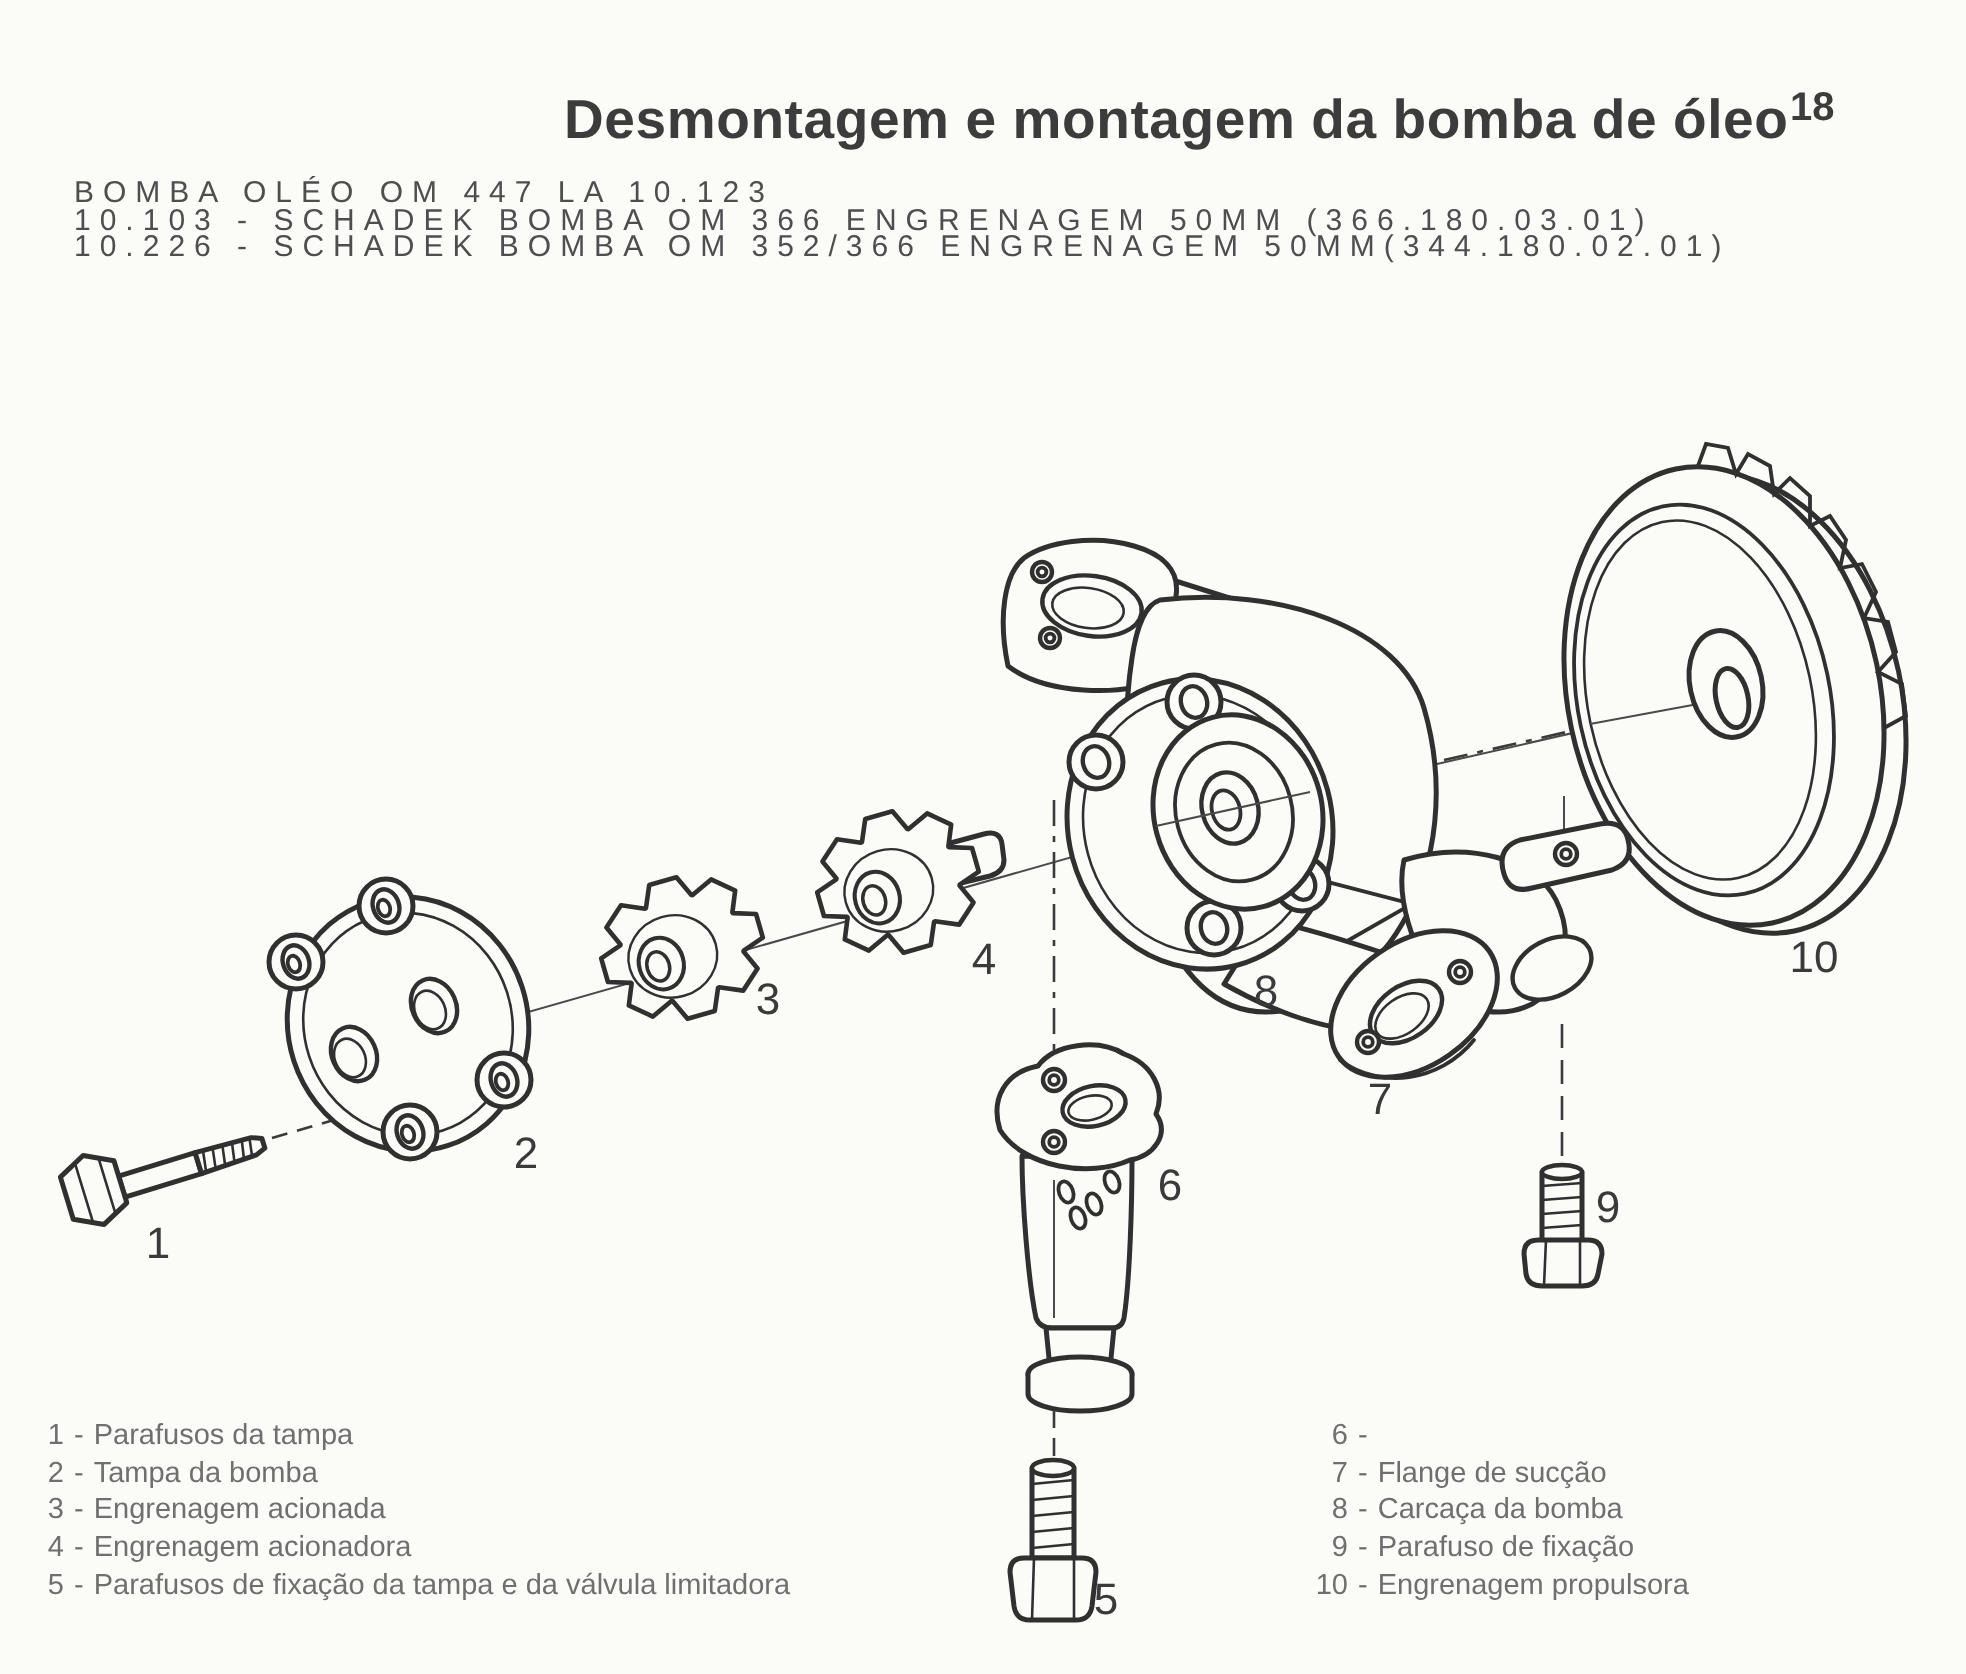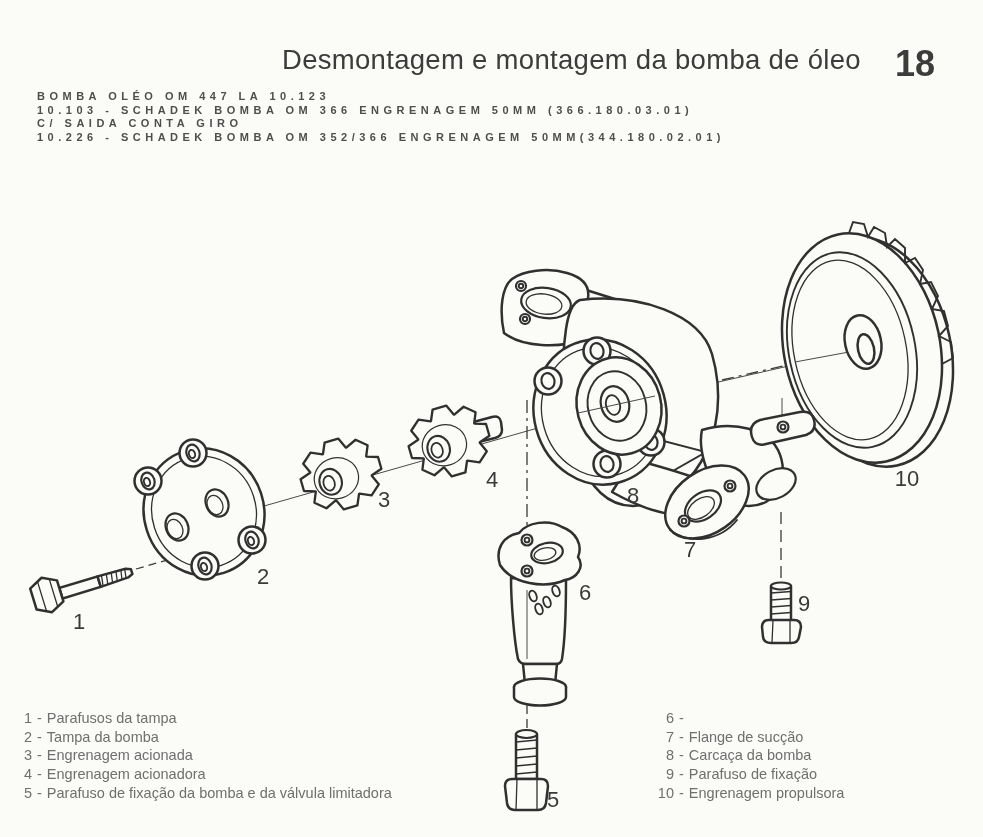--- a/index.html
+++ b/index.html
@@ -1,21 +1,21 @@
 <!DOCTYPE html>
 <html><head>
 <meta charset="utf-8">
 <style>
   html,body{margin:0;padding:0}
   body{width:983px;height:837px;position:relative;background:#fbfbf8;
        font-family:"Liberation Sans",sans-serif;overflow:hidden;color:#3c3c3c}
-  .page-title{position:absolute;left:282px;top:44px;font-size:27.5px;font-weight:normal;
+  .page-title{position:absolute;left:282px;top:44px;font-size:27.5px;font-weight:bold;
        color:#3c3c3c;letter-spacing:.3px;white-space:pre}
-  .page-number{position:absolute;left:895px;top:43px;font-size:36px;font-weight:bold;color:#3c3c3c}
-  .spec-lines{position:absolute;left:37px;top:90px;font-weight:bold;font-size:11px;
+  .page-number{position:absolute;left:895px;top:43px;font-size:20px;font-weight:bold;color:#3c3c3c}
+  .spec-lines{position:absolute;left:37px;top:90px;font-weight:normal;font-size:15px;
        letter-spacing:4.5px;color:#4e4e4e;line-height:13.6px}
   .spec-lines div{white-space:pre}
   .legend{position:absolute;top:709px;color:#6f6f6f;font-size:14.5px;line-height:18.7px}
   .legend-left{left:20px}
   .legend-right{left:650px}
   .legend-row{display:flex;white-space:pre}
   .legend-left .num{width:12px;text-align:right}
   .legend-right .num{width:24px;text-align:right}
   .sep{padding:0 5px}
   svg{position:absolute;left:0;top:0}
@@ -29,21 +29,20 @@
 </style>
 </head>
 <body>
 
 <div class="page-title">Desmontagem e montagem da bomba de óleo</div>
 <div class="page-number">18</div>
 
 <div class="spec-lines">
   <div>BOMBA OLÉO OM 447 LA 10.123</div>
   <div>10.103 - SCHADEK BOMBA OM 366 ENGRENAGEM 50MM (366.180.03.01)</div>
-  <div>C/ SAIDA CONTA GIRO</div>
   <div>10.226 - SCHADEK BOMBA OM 352/366 ENGRENAGEM 50MM(344.180.02.01)</div>
 </div>
 
 <svg width="983" height="837" viewBox="0 0 983 837">
 
   <g>
     <path class="axis" d="M222,518 L622,404 L850,352"></path>
     <path class="dash" d="M136,569 L198,551" stroke-dasharray="8 5"></path>
   </g>
 
@@ -205,21 +204,21 @@
     <text class="callout" x="804" y="611">9</text>
     <text class="callout" x="907" y="486">10</text>
   </g>
 </svg>
 
 <div class="legend legend-left">
   <div class="legend-row"><span class="num">1</span><span class="sep">-</span><span>Parafusos da tampa</span></div>
   <div class="legend-row"><span class="num">2</span><span class="sep">-</span><span>Tampa da bomba</span></div>
   <div class="legend-row"><span class="num">3</span><span class="sep">-</span><span>Engrenagem acionada</span></div>
   <div class="legend-row"><span class="num">4</span><span class="sep">-</span><span>Engrenagem acionadora</span></div>
-  <div class="legend-row"><span class="num">5</span><span class="sep">-</span><span>Parafuso de fixação da bomba e da válvula limitadora</span></div>
+  <div class="legend-row"><span class="num">5</span><span class="sep">-</span><span>Parafusos de fixação da tampa e da válvula limitadora</span></div>
 </div>
 
 <div class="legend legend-right">
   <div class="legend-row"><span class="num">6</span><span class="sep">-</span></div>
   <div class="legend-row"><span class="num">7</span><span class="sep">-</span><span>Flange de sucção</span></div>
   <div class="legend-row"><span class="num">8</span><span class="sep">-</span><span>Carcaça da bomba</span></div>
   <div class="legend-row"><span class="num">9</span><span class="sep">-</span><span>Parafuso de fixação</span></div>
   <div class="legend-row"><span class="num">10</span><span class="sep">-</span><span>Engrenagem propulsora</span></div>
 </div>
 

